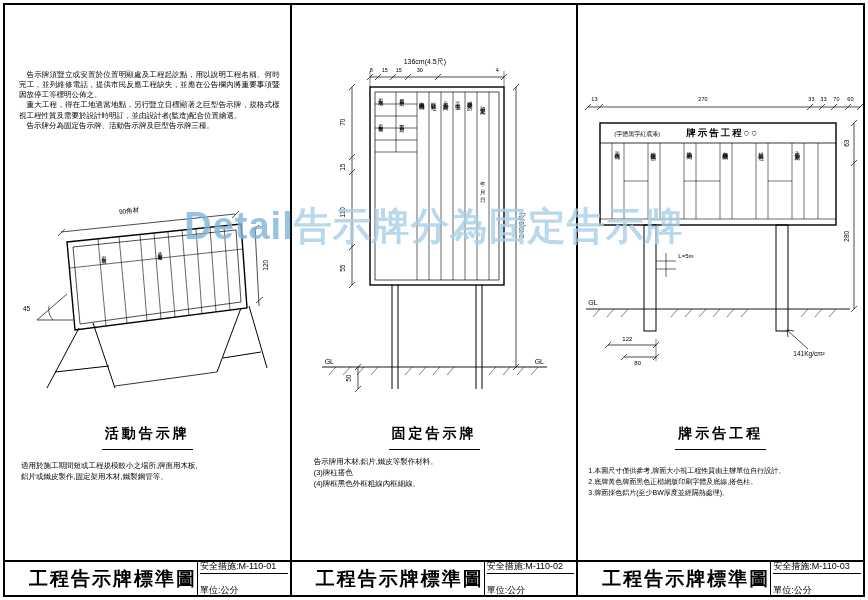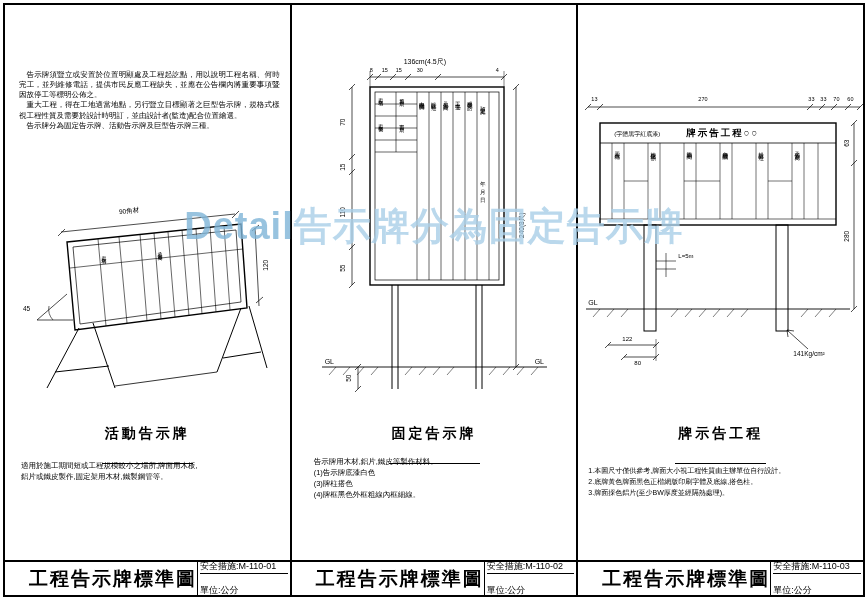--- a/index.html
+++ b/index.html
@@ -28,21 +28,21 @@
   .tinfo{
     width:97px;display:flex;flex-direction:column;justify-content:center;
     font-size:9px;line-height:1.2;padding:1px 2px;gap:11px;white-space:nowrap;
   }
   .tinfo .code{border-bottom:1px solid #000;padding-bottom:1px;}
 
   
   .ptitle{position:absolute;top:419px;left:0;right:0;text-align:center;z-index:5;}
   .ptitle span{
     display:inline-block;font-size:14px;font-weight:bold;letter-spacing:3px;
-    border-bottom:1.5px solid #000;padding:0 3px 20px;
+    border-bottom:1.5px solid #000;padding:0 3px 6px;
   }
 
   .intro{
     position:absolute;top:50px;left:14px;right:10px;
     font-size:7.5px;line-height:1.35;text-align:justify;z-index:4;margin-top:15px;
   }
   .intro p{margin:0;text-indent:1em;}
   .desc{position:absolute;font-size:7.5px;line-height:1.45;z-index:4;}
   .notes{position:absolute;font-size:7px;line-height:1.6;z-index:4;}
 
@@ -186,21 +186,20 @@
       <span class="vtext" style="left:175px;top:40px;">服務電話</span>
       <span class="vtext" style="left:188px;top:45px;">預定完工</span>
       <span class="vtext" style="left:188px;top:120px;">年 月 日</span>
     </div>
 
     <div class="ptitle">
       <span>固定告示牌</span>
     </div>
     <div class="desc" style="top:452px;left:22px;right:8px;">
       <div>告示牌用木材,鋁片,鐵皮等製作材料。</div>
-      <div>(1)告示牌底漆白色</div>
       <div>(3)牌柱搭色</div>
       <div>(4)牌框黑色外框粗線內框細線。</div>
     </div>
 
     <div class="tblock">
       <div class="tname">工程告示牌標準圖</div>
       <div class="tinfo">
         <div class="code">安全措施:M-110-02</div>
         <div>單位:公分</div>
       </div>

